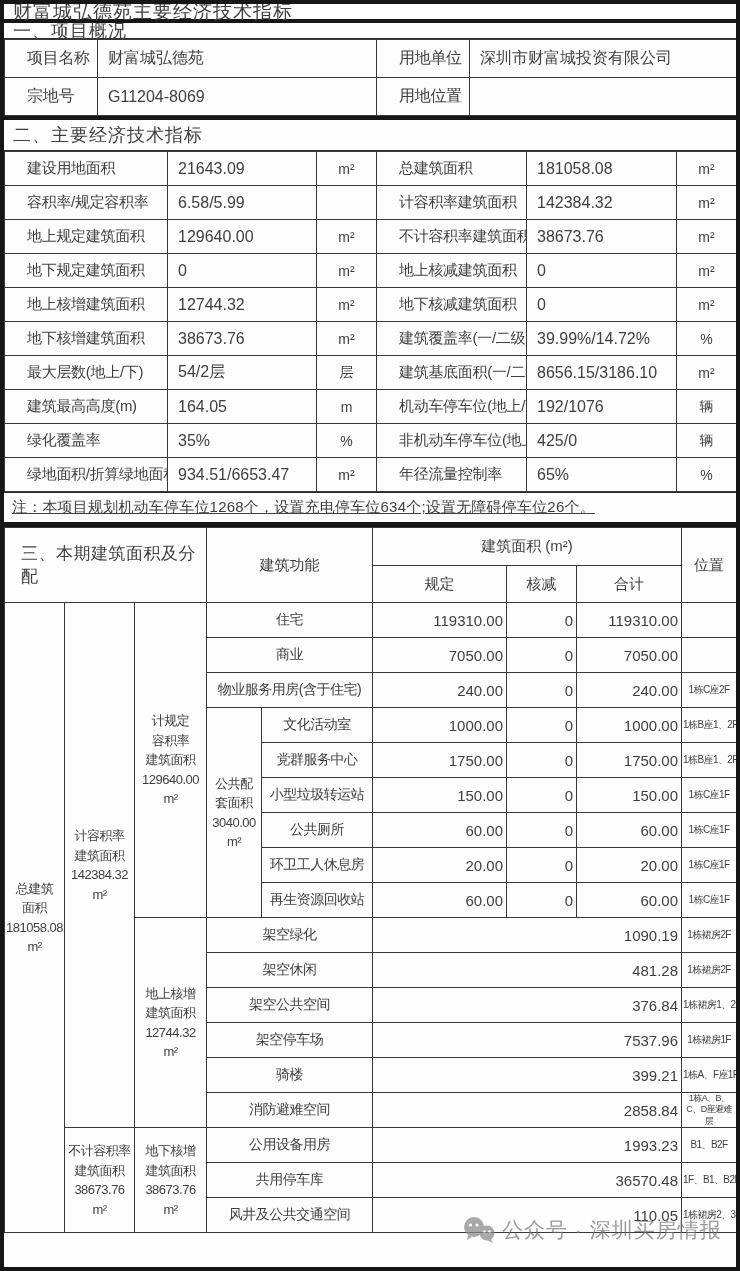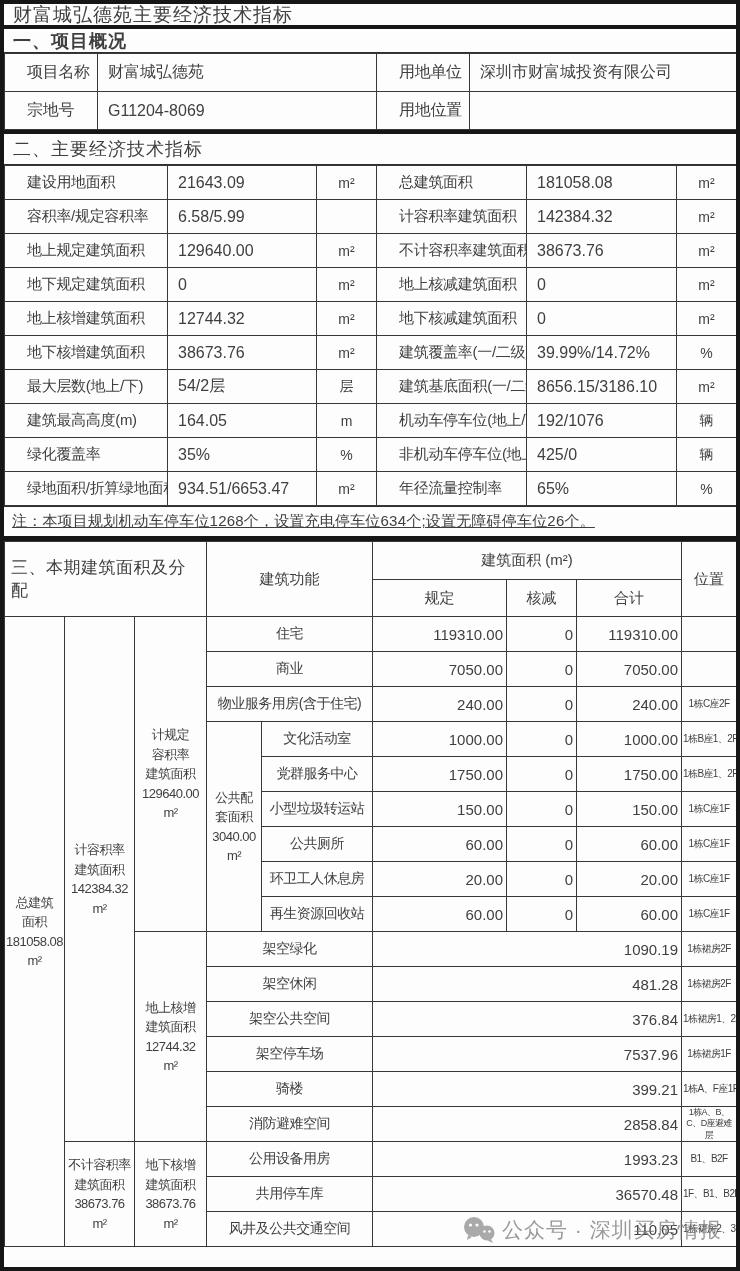--- a/index.html
+++ b/index.html
@@ -1,42 +1,42 @@
 <!DOCTYPE html>
 <html><head>
 <meta charset="utf-8">
 <style>
   html,body{margin:0;padding:0;background:#ffffff;}
   body{font-family:"Liberation Sans","DejaVu Sans",sans-serif;color:#3f3f3f;}
   #page{position:relative;width:740px;height:1271px;box-sizing:border-box;
         border:4px solid #161616;background:#fdfdfd;overflow:hidden;}
   .block{box-sizing:border-box;}
   
-  #doc-title{height:25px;display:flex;align-items:center;padding-left:9px;
+  #doc-title{height:19px;display:flex;align-items:center;padding-left:9px;
              font-size:19px;letter-spacing:1px;border-bottom:4px solid #161616;}
   .sec-head{display:flex;align-items:center;padding-left:9px;font-size:18px;letter-spacing:1px;}
-  #s1-head{height:24px;border-bottom:1px solid #2f2f2f;font-weight:bold;}
+  #s1-head{height:16px;border-bottom:1px solid #2f2f2f;}
   #s2-wrap{border-top:4px solid #161616;}
   #s2-head{height:30px;border-bottom:1px solid #2f2f2f;}
   
   table{border-collapse:collapse;table-layout:fixed;width:732px;}
   td{border:1px solid #383838;padding:0 3px;overflow:hidden;vertical-align:middle;}
   .t1 tr{height:38px;}
   .t1 td{font-size:16px;}
   .t2 tr{height:34px;}
   .lbl{font-size:15px;padding-left:22px;letter-spacing:-0.3px;white-space:nowrap;}
   .val{font-size:16px;padding-left:10px;white-space:nowrap;}
   .unit{text-align:center;font-size:14px;}
   #note-row{height:29px;display:flex;align-items:center;padding-left:8px;
             font-size:15px;letter-spacing:0.2px;border-top:1px solid #2f2f2f;text-decoration:underline;}
   #s3-wrap{border-top:5px solid #161616;}
   .t3 tr.hrow1{height:38px;}
   .t3 tr.hrow2{height:37px;}
   .t3 tr.body{height:35px;}
-  .t3 .s3head{font-size:17px;letter-spacing:0.5px;padding-left:6px;}
+  .t3 .s3head{font-size:17px;letter-spacing:0.5px;padding-left:16px;}
   .hd{text-align:center;font-size:15px;border-radius:11px;}
   .grp{text-align:center;font-size:13px;white-space:pre-line;line-height:1.5;
        padding:0 1px;letter-spacing:-0.5px;}
   .fn{text-align:center;font-size:14px;letter-spacing:-0.5px;white-space:nowrap;}
   .num{text-align:right;font-size:15px;white-space:nowrap;}
   .loc{text-align:center;font-size:10px;letter-spacing:-0.6px;white-space:nowrap;padding:0 1px;}
   .loc2{font-size:9px;white-space:pre-line;line-height:1.25;letter-spacing:-0.6px;}
   
   #watermark{position:absolute;left:458px;top:1212px;display:flex;align-items:center;
              gap:6px;opacity:0.72;pointer-events:none;}

